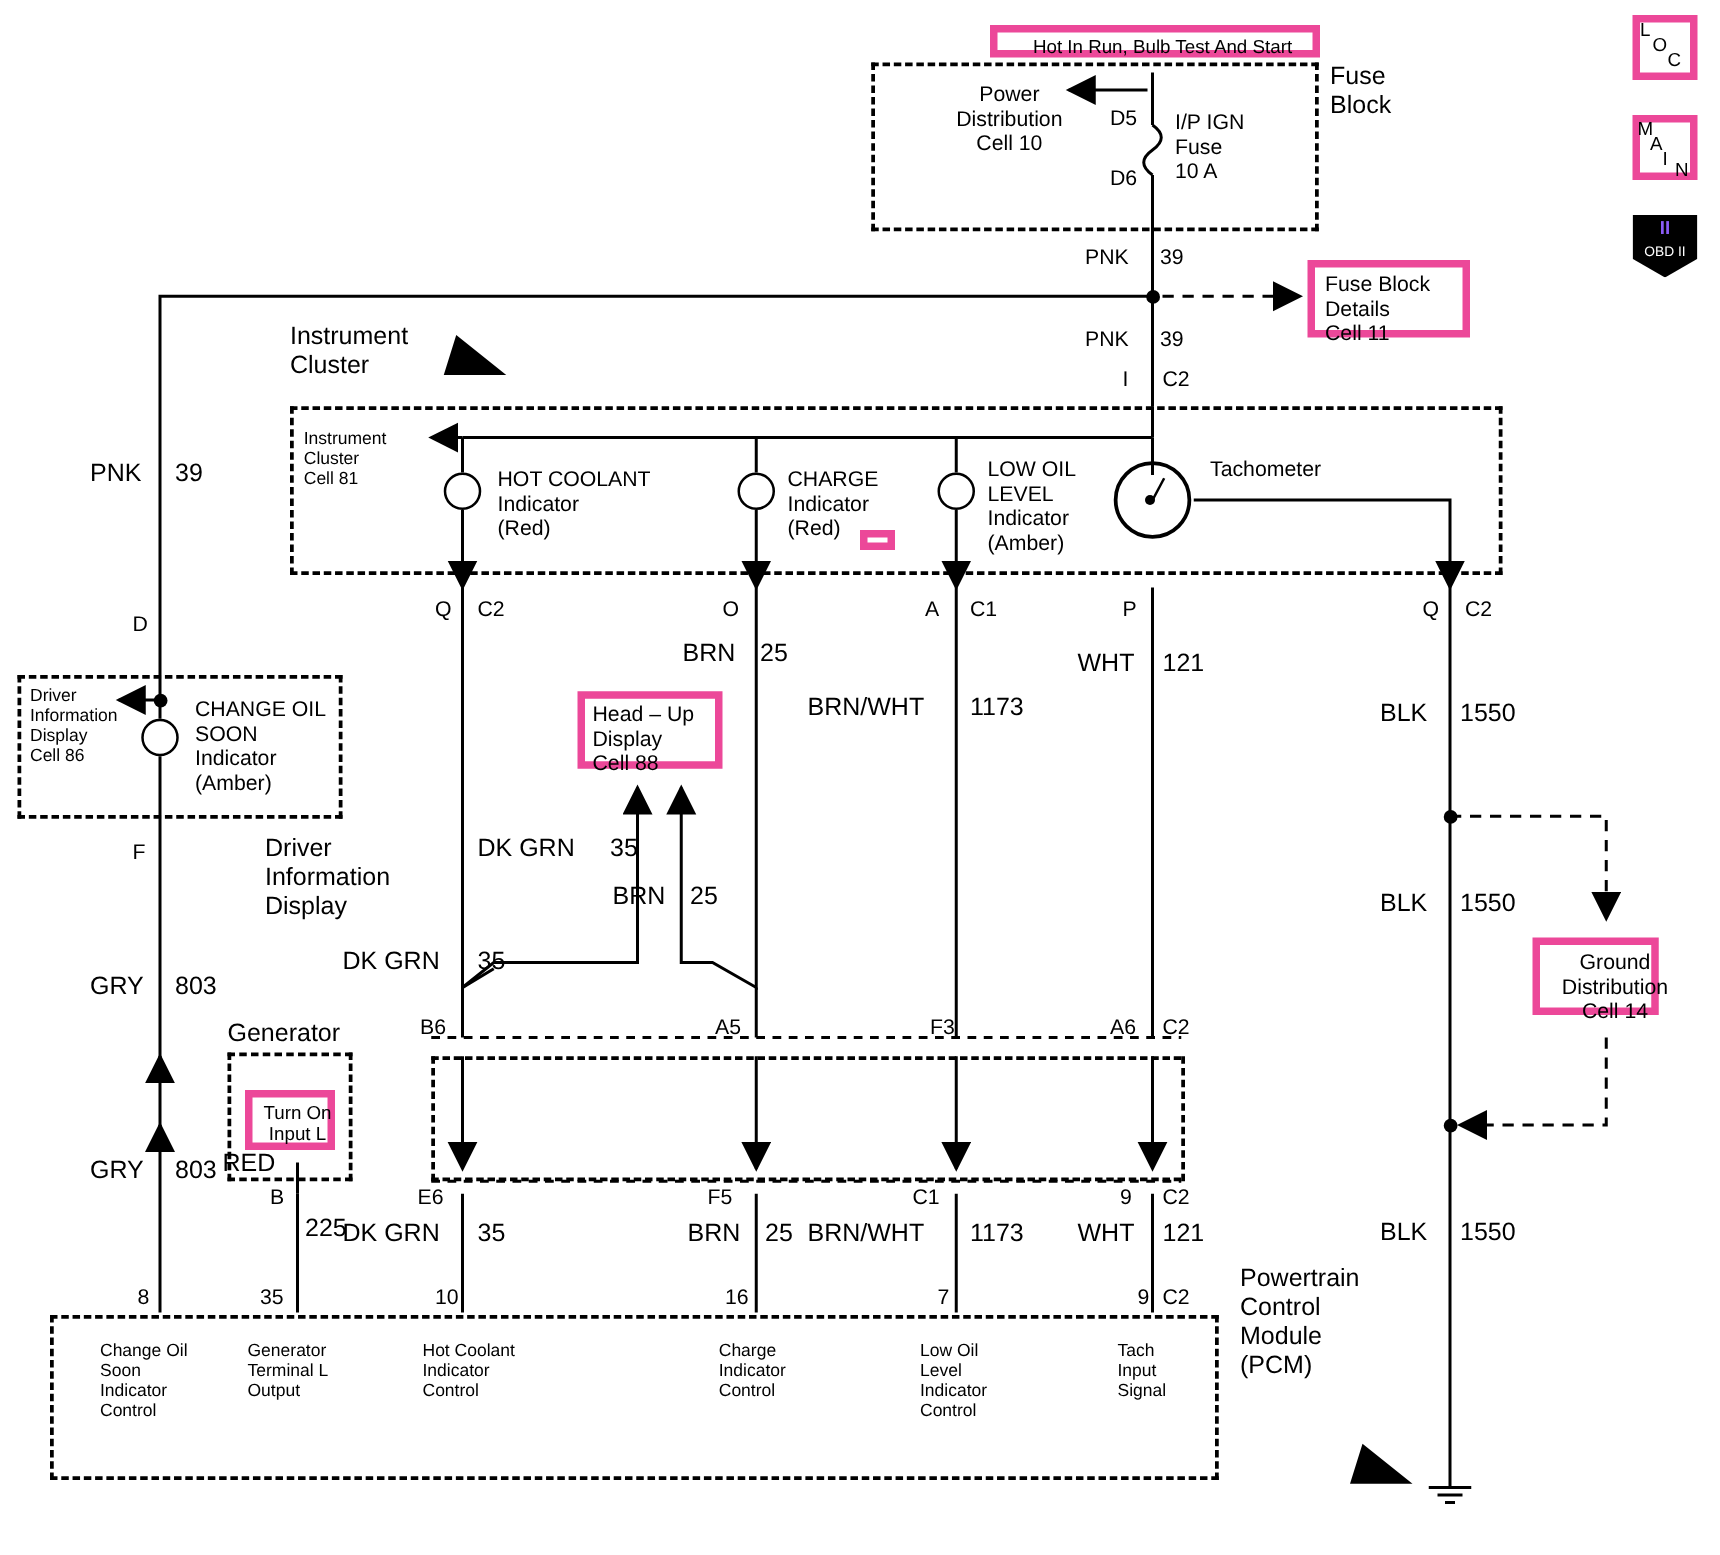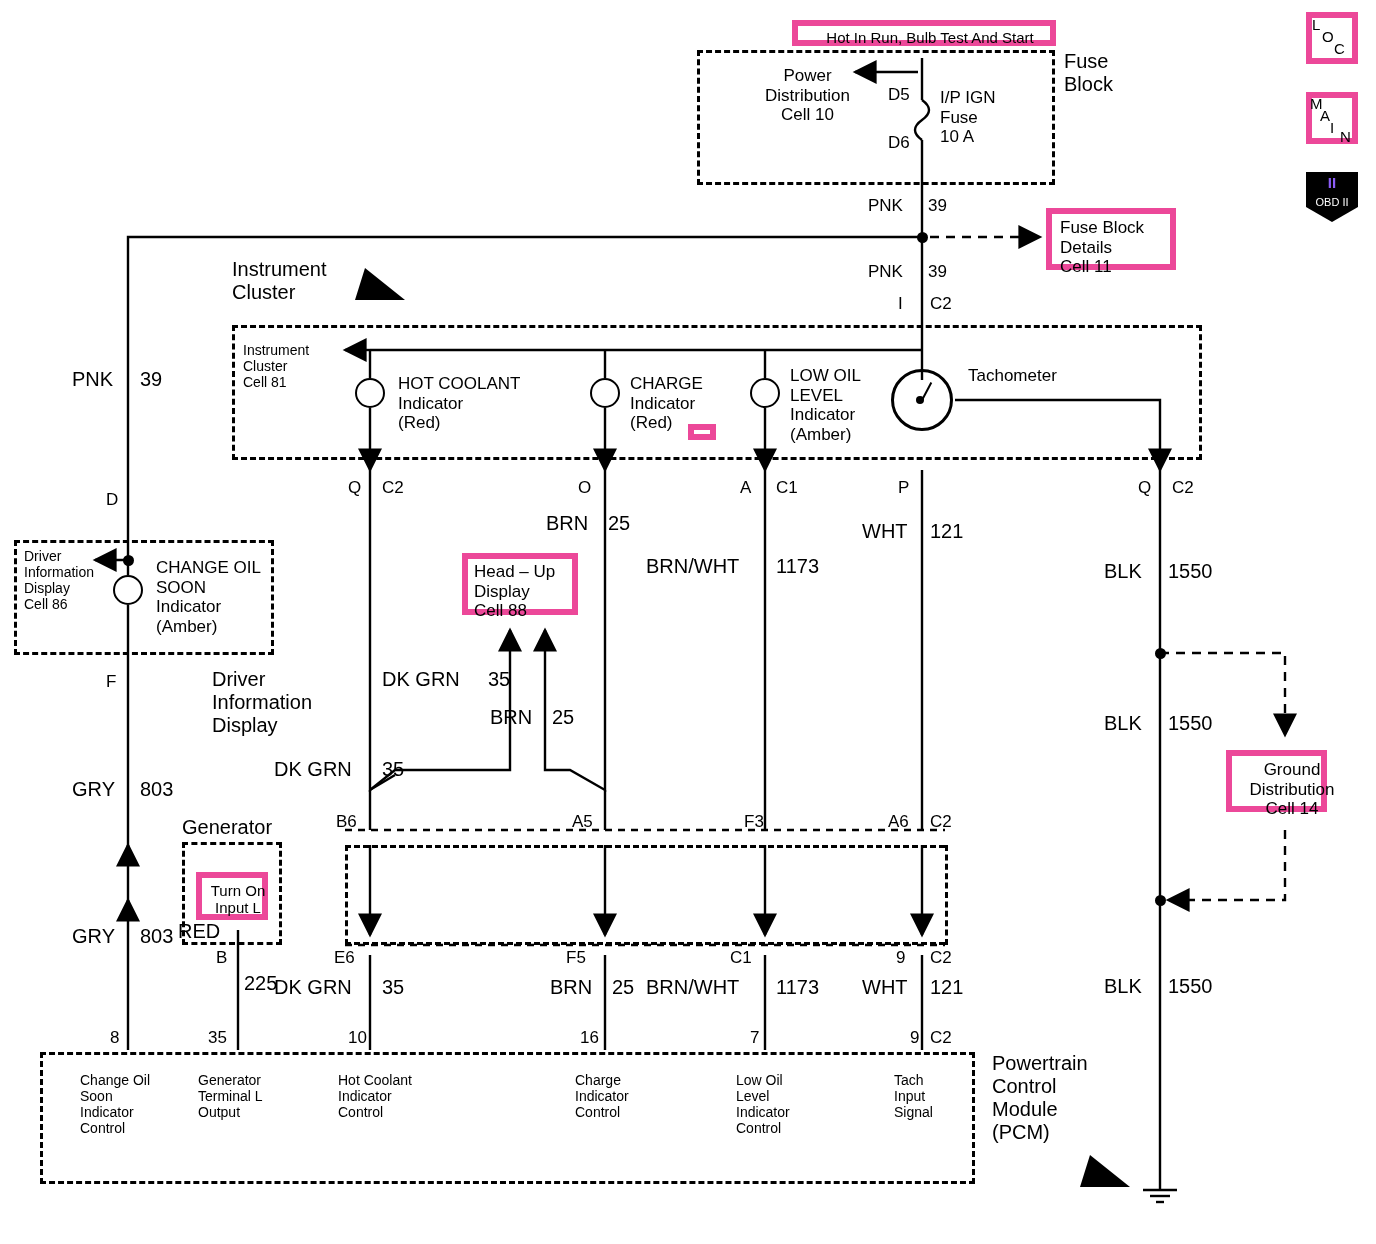--- a/index.html
+++ b/index.html
@@ -296,21 +296,21 @@
 
   <div class="t" style="left:110px;top:1028px;">8</div>
   <div class="t" style="left:208px;top:1028px;">35</div>
   <div class="t" style="left:348px;top:1028px;">10</div>
   <div class="t" style="left:580px;top:1028px;">16</div>
   <div class="t" style="left:750px;top:1028px;">7</div>
   <div class="t" style="left:910px;top:1028px;">9</div>
   <div class="t" style="left:930px;top:1028px;">C2</div>
 
   <div class="dash" style="left:40px;top:1052px;width:935px;height:132px;"></div>
-  <div class="t lg" style="left:992px;top:1052px;">Powertrain
+  <div class="t lg" style="left:992px;top:1012px;">Powertrain
 Control
 Module
 (PCM)</div>
 
   <div class="t sm" style="left:80px;top:1072px;">Change Oil
 Soon
 Indicator
 Control</div>
   <div class="t sm" style="left:198px;top:1072px;">Generator
 Terminal L

